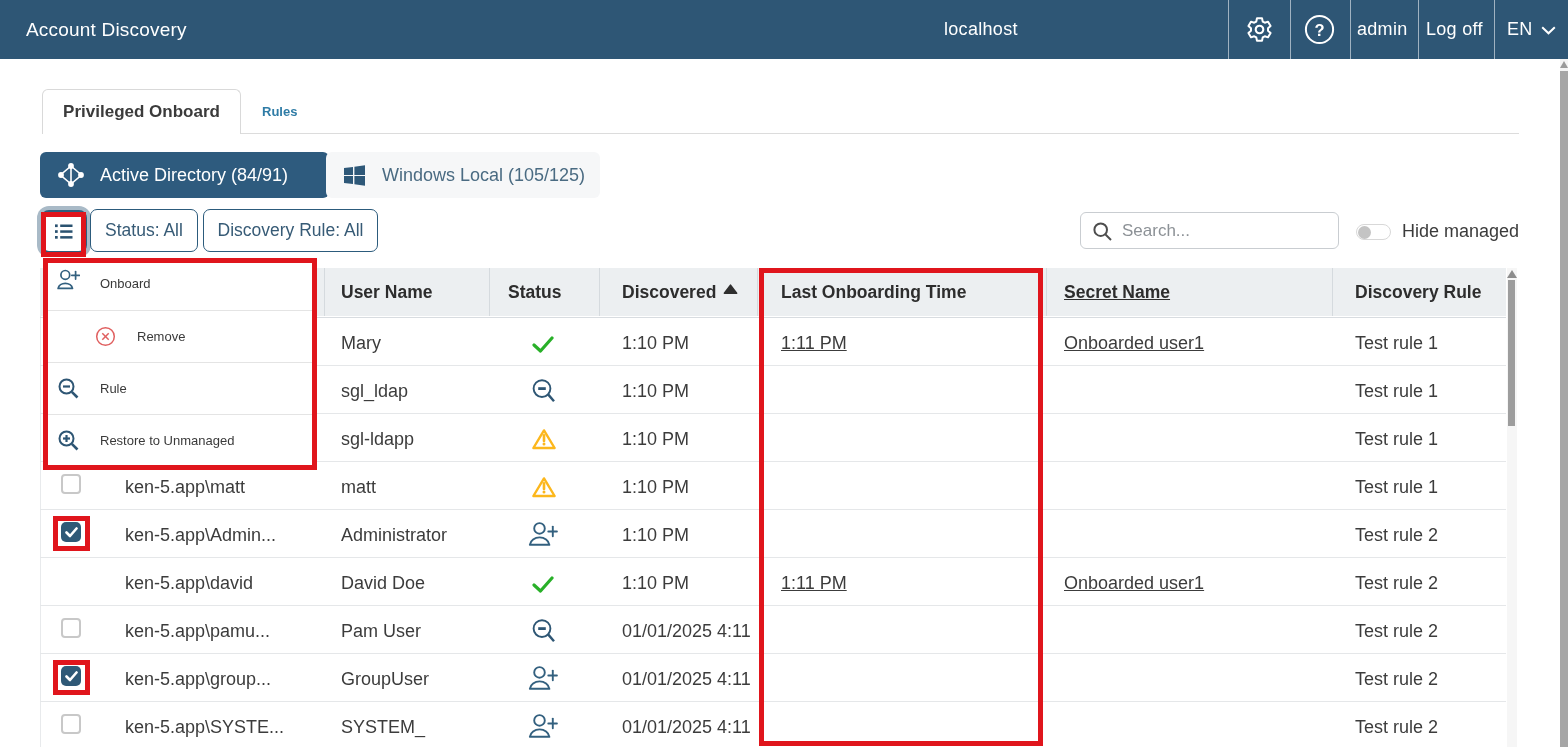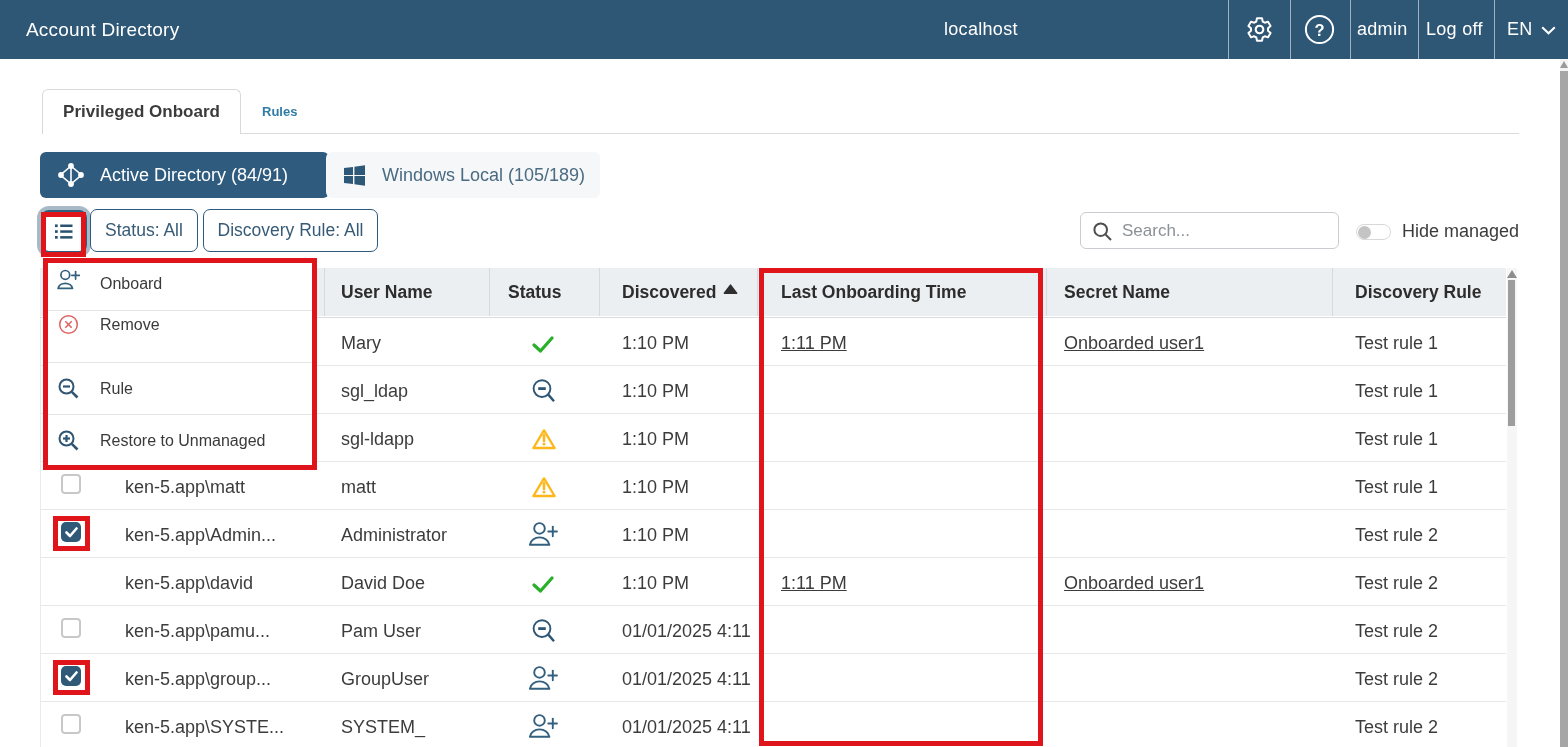--- a/index.html
+++ b/index.html
@@ -45,30 +45,30 @@
   
   #tsb { position:absolute; left:1507px; top:268px; width:10px; height:479px; background:#f6f6f6; }
   #tsbthumb { position:absolute; left:1508px; top:280px; width:7px; height:146px; background:#9d9d9d; }
   
   #psb { position:absolute; left:1560px; top:59px; width:8px; height:688px; background:#f4f4f4; }
   #psbthumb { position:absolute; left:1560px; top:71px; width:8px; height:676px; background:#a6a6a6; }
   
   #menu { position:absolute; left:43px; top:258px; width:274px; height:212px; background:#fff;
     border:5px solid #e0151c; z-index:30; }
   .mitem { position:absolute; left:0; width:264px; height:53px; }
-  .mtext { position:absolute; left:52px; top:0; line-height:53px; font-size:16px; color:#3a3a3a; }
+  .mtext { position:absolute; left:52px; top:0; line-height:53px; font-size:13px; color:#3a3a3a; }
   .msep { position:absolute; left:0; width:264px; height:1px; background:#e4e4e4; }
   
   .red { position:absolute; border:5px solid #e0151c; z-index:40; }
 </style>
 </head>
 <body>
 
 <div id="topbar">
-  <div class="t" style="left:26px; font-size:19px; letter-spacing:0.2px;">Account Directory</div>
+  <div class="t" style="left:26px; font-size:19px; letter-spacing:0.2px;">Account Discovery</div>
   <div class="t" style="left:944px;">localhost</div>
   <div class="sep" style="left:1228px;"></div>
   <div class="sep" style="left:1290px;"></div>
   <div class="sep" style="left:1350px;"></div>
   <div class="sep" style="left:1418px;"></div>
   <div class="sep" style="left:1494px;"></div>
   <div class="t" style="left:1357px;">admin</div>
   <div class="t" style="left:1426px;">Log off</div>
   <div class="t" style="left:1507px;">EN</div>
   <svg class="abs" style="left:1245px;top:15px;" width="29" height="29" viewBox="-14.5 -14.5 29 29" fill="none" stroke="#fff" stroke-width="2" stroke-linejoin="round">
@@ -99,21 +99,21 @@
   </svg>
   <span>Active Directory (84/91)</span>
 </div>
 <div id="winbtn">
   <svg class="abs" style="left:18px;top:13px;" width="21" height="21" viewBox="0 0 21 21">
     <polygon points="0,3.1 9,1.9 9,9.9 0,9.9" fill="#2e5878"></polygon>
     <polygon points="10.4,1.7 21,0.3 21,9.9 10.4,9.9" fill="#2e5878"></polygon>
     <polygon points="0,11.1 9,11.1 9,19.1 0,17.9" fill="#2e5878"></polygon>
     <polygon points="10.4,11.1 21,11.1 21,20.7 10.4,19.3" fill="#2e5878"></polygon>
   </svg>
-  <span>Windows Local (105/189)</span>
+  <span>Windows Local (105/125)</span>
 </div>
 
 <div id="listbtn">
   <svg class="abs" style="left:12px;top:12px;" width="18" height="15" viewBox="0 0 18 15">
     <g fill="#2a5270">
       <rect x="0" y="0.4" width="2.7" height="2.7"></rect>
         <rect x="0" y="6.2" width="2.7" height="2.7"></rect>
         <rect x="0" y="12" width="2.7" height="2.7"></rect>
     </g>
     <g stroke="#2a5270" stroke-width="2.5">
@@ -145,21 +145,21 @@
 <div class="hsep" style="left:757px;"></div>
 <div class="hsep" style="left:1046px;"></div>
 <div class="hsep" style="left:1332px;"></div>
 <div class="th" style="left:341px;">User Name</div>
 <div class="th" style="left:508px;">Status</div>
 <div class="th" style="left:622px;">Discovered</div>
 <svg class="abs" style="left:723px;top:284px;z-index:5;" width="15" height="11" viewBox="0 0 15 11">
     <path d="M7.5 1.2 L13.6 9.3 H1.4 Z" fill="#2f2f2f" stroke="#2f2f2f" stroke-width="1.6" stroke-linejoin="round"></path>
   </svg>
 <div class="th" style="left:781px;">Last Onboarding Time</div>
-<div class="th" style="left:1064px;">Secret Name</div>
+<div class="th" style="left:1064px;text-decoration:underline;">Secret Name</div>
 <div class="th" style="left:1355px;">Discovery Rule</div>
 
 <div id="rows">
 <div class="abs" style="left:40px;top:316px;width:1px;height:431px;background:#e8eaec;"></div>
 <div class="cell" style="left:341px;top:316px;">Mary</div>
 <svg class="abs" style="left:532px;top:336px;" width="22" height="17" viewBox="0 0 22 17">
       <polyline points="2,9 8.5,15 20,2" fill="none" stroke="#29b029" stroke-width="3.2" stroke-linecap="round" stroke-linejoin="round"></polyline>
     </svg>
 <div class="cell" style="left:622px;top:316px;">1:10 PM</div>
 <div class="cell lnk" style="left:781px;top:316px;">1:11 PM</div>
@@ -276,21 +276,21 @@
 <div class="mitem" style="top:-6px;">
       <svg class="abs" style="left:8px;top:11px;" width="24" height="24" viewBox="0 0 24 24" fill="none" stroke="#33607f" stroke-width="1.7" stroke-linecap="round" stroke-linejoin="round">
         <circle cx="9.3" cy="6.9" r="4.4"></circle>
         <path d="M2.1 20.4 a7.3 6.1 0 0 1 14.4 0 Z"></path>
         <line x1="19.6" y1="3.5" x2="19.6" y2="11.1"></line>
         <line x1="15.8" y1="7.3" x2="23.4" y2="7.3"></line>
       </svg>
       <div class="mtext">Onboard</div>
     </div>
 <div class="msep" style="top:46.5px;"></div>
-<div class="mitem" style="top:35px;">
+<div class="mitem" style="top:47px;margin-left:37px;">
       <svg class="abs" style="left:10px;top:16px;" width="21" height="21" viewBox="0 0 21 21" fill="none" stroke="#e06060" stroke-width="1.5">
         <circle cx="10.5" cy="10.5" r="8.8"></circle>
         <line x1="7.3" y1="7.3" x2="13.7" y2="13.7"></line>
         <line x1="13.7" y1="7.3" x2="7.3" y2="13.7"></line>
       </svg>
       <div class="mtext">Remove</div>
     </div>
 <div class="msep" style="top:98.5px;"></div>
 <div class="mitem" style="top:99px;">
       <svg class="abs" style="left:9px;top:15px;" width="23" height="23" viewBox="0 0 23 23" fill="none" stroke="#2e5674">

